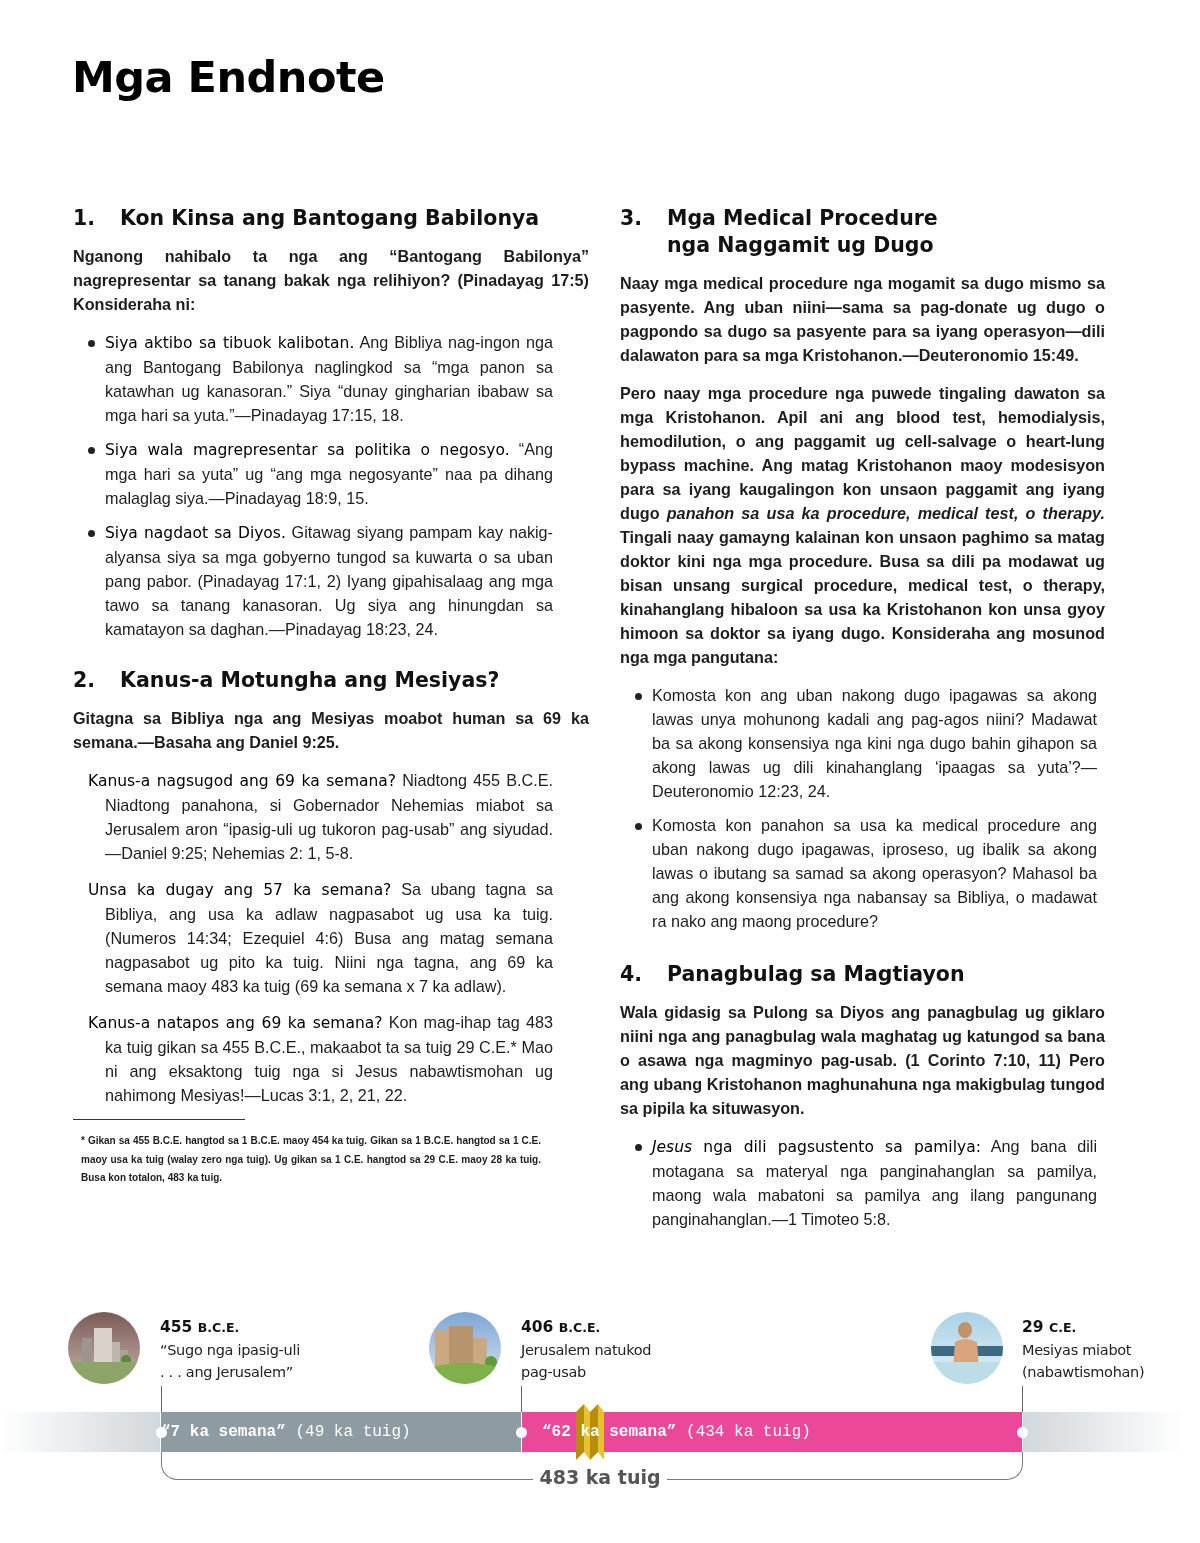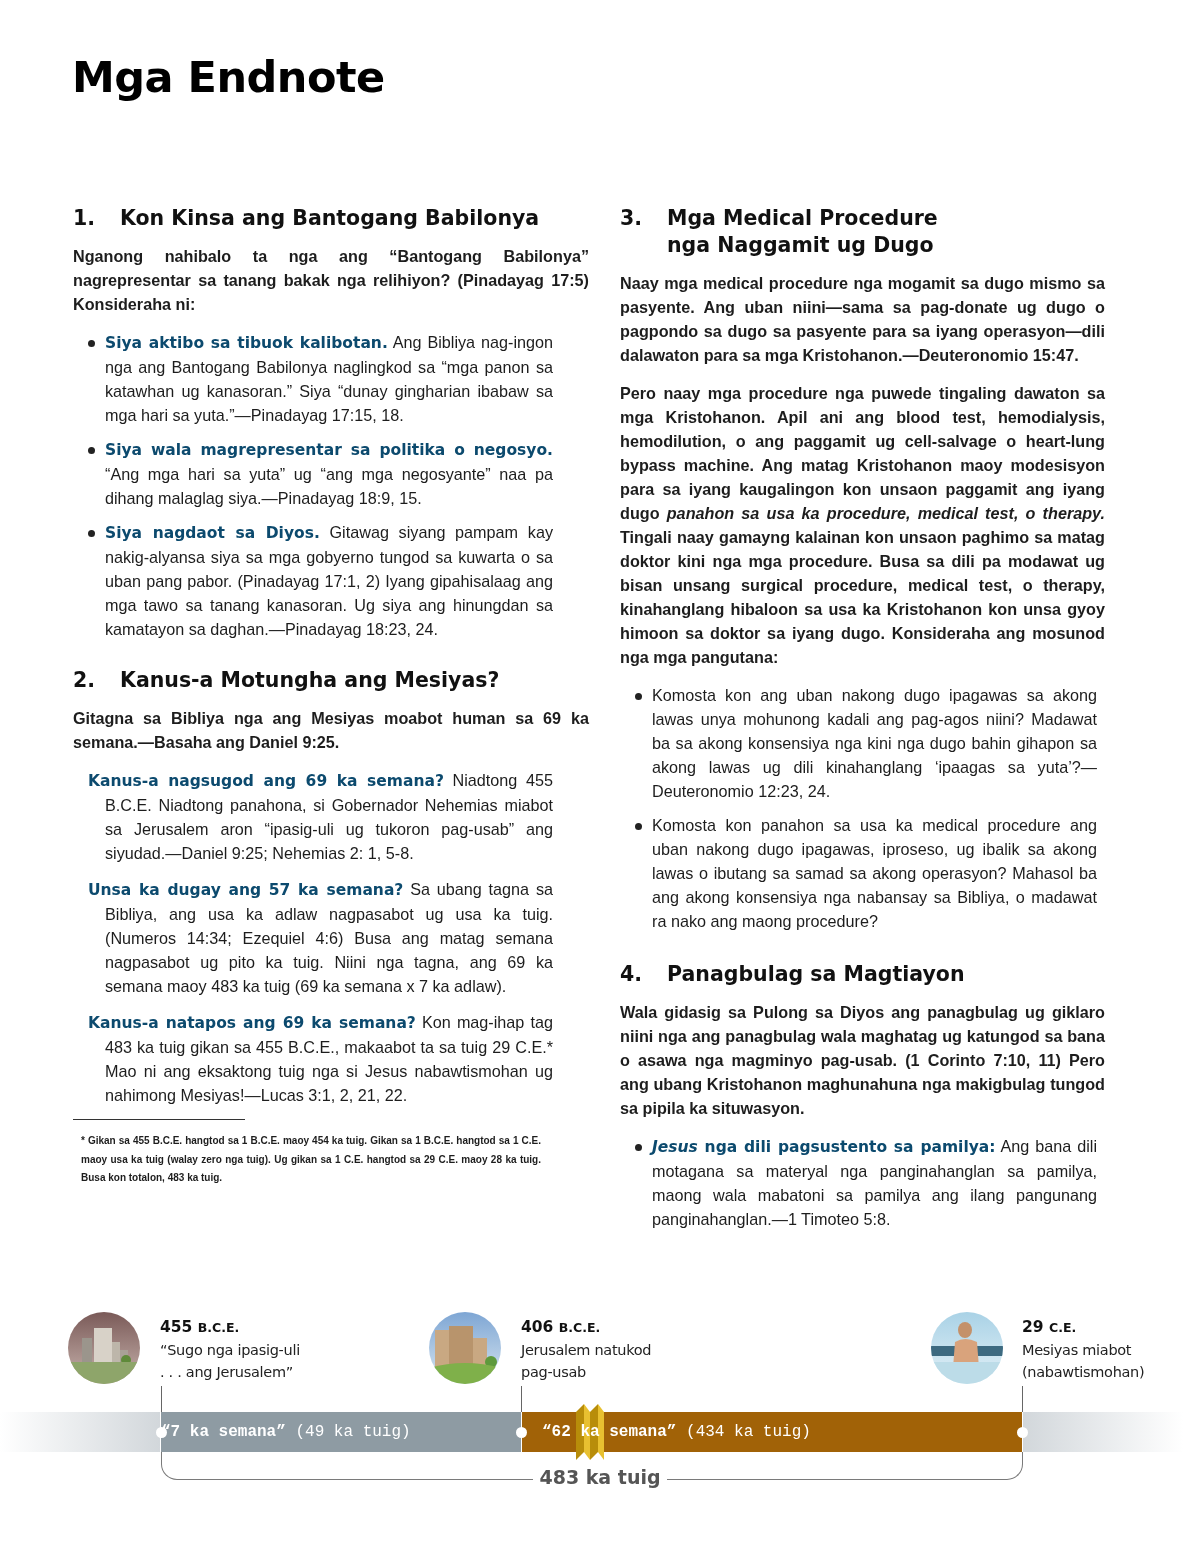--- a/index.html
+++ b/index.html
@@ -17,42 +17,42 @@
   h2 .txt { flex: 1 1 auto; margin-left: 16px; }
   p { font-family: "Liberation Sans", sans-serif; font-size: 16.2px; line-height: 24px;
       margin: 0 0 14px 0; text-align: justify; hyphens: auto; color: #1d1d1d; font-weight: bold; }
   ul.bullets { list-style: none; margin: 0 0 14px 0; padding: 0; }
   ul.bullets li { position: relative; padding-left: 32px; padding-right: 36px;
       font-family: "Liberation Sans", sans-serif; font-size: 16.2px; line-height: 24px;
       margin-bottom: 10px; text-align: justify; color: #1d1d1d; }
   .col-right ul.bullets li { padding-right: 8px; }
   ul.bullets li .dot { position: absolute; left: 15px; top: 10px; width: 7px; height: 7px;
       border-radius: 50%; background: #222; }
-  .lead { font-family: "DejaVu Sans", sans-serif; font-weight: bold; color: #0c4a6e; font-size: 15.5px; }
+  .lead { font-family: "DejaVu Sans", sans-serif; font-weight: normal; color: #000000; font-size: 15.5px; }
   .qa { margin: 0 36px 12px 15px; padding-left: 17px; text-indent: -17px;
         font-family: "Liberation Sans", sans-serif; font-size: 16.2px; line-height: 24px;
         text-align: justify; color: #1d1d1d; }
   .sec { margin-bottom: 22px; }
   .fn-rule { width: 172px; height: 1px; background: #333; margin: 8px 0 12px 0; }
   .footnote { font-family: "Liberation Sans", sans-serif; font-size: 10px; line-height: 18.5px;
       color: #1d1d1d; margin: 8px; padding-right: 40px; }
   em { font-style: italic; }
 
   
   .timeline { position: absolute; left: 0; top: 1300px; width: 1200px; height: 200px; }
   .tl-event { position: absolute; top: 16px; }
   .tl-img { position: absolute; width: 72px; height: 72px; border-radius: 50%; overflow: hidden; top: 12px; }
   .tl-year { font-family: "DejaVu Sans", sans-serif; font-weight: bold; font-size: 15.5px; line-height: 22px; color: #111; }
   .tl-year .era { font-size: 12.5px; }
   .tl-desc { font-family: "DejaVu Sans", sans-serif; font-size: 14.5px; line-height: 22px; color: #222; condensed: true; letter-spacing: -0.3px; }
   .tl-tick { position: absolute; width: 1px; background: #666; }
   .tl-bar { position: absolute; top: 112px; height: 40px; }
   .bar-fade-left { left: 0; width: 160px; background: linear-gradient(to right, rgba(215,220,224,0) 0%, #d2d7db 100%); }
   .bar-grey { left: 161px; width: 360px; background: #8e9ba3; }
-  .bar-gold { left: 522px; width: 500px; background: #a16207; }
+  .bar-gold { left: 522px; width: 500px; background: #ec4899; }
   .bar-fade-right { left: 1023px; width: 160px; background: linear-gradient(to right, #d2d7db 0%, rgba(215,220,224,0) 100%); }
   .bar-label { position: absolute; top: 0; height: 40px; line-height: 40px; color: #fff;
        font-family: Liberation Mono, monospace; font-size: 16px; width: 100%; text-align: left; }
   .bar-label b { font-weight: bold; }
   .tl-node { position: absolute; width: 11px; height: 11px; border-radius: 50%; background: #fff; top: 127px; }
   .span-bracket { position: absolute; left: 161px; top: 152px; width: 862px; height: 28px;
        border: 1.5px solid #7a7a7a; border-top: none; border-radius: 0 0 16px 16px; box-sizing: border-box; }
   .span-label { position: absolute; left: 0; width: 1200px; top: 166px; text-align: center; }
   .span-label span { background: #fff; padding: 0 6px; font-family: "DejaVu Sans", sans-serif;
        font-weight: bold; font-size: 19px; color: #555; }
@@ -89,21 +89,21 @@
     <p class="footnote">* Gikan sa 455 B.C.E. hangtod sa 1 B.C.E. maoy 454 ka tuig. Gikan sa 1 B.C.E. hangtod sa 1 C.E. maoy usa ka tuig (walay zero nga tuig). Ug gikan sa 1 C.E. hangtod sa 29 C.E. maoy 28 ka tuig. Busa kon totalon, 483 ka tuig.</p>
   </section>
 </div>
 
 <div class="col col-right">
   <section class="sec">
     <h2>
       <span class="num">3.</span>
       <span class="txt" style="max-width:320px;">Mga Medical Procedure nga Naggamit ug Dugo</span>
     </h2>
-    <p>Naay mga medical procedure nga mogamit sa dugo mismo sa pasyente. Ang uban niini—sama sa pag-donate ug dugo o pagpondo sa dugo sa pasyente para sa iyang operasyon—dili dalawaton para sa mga Kristohanon.—Deuteronomio 15:47.</p>
+    <p>Naay mga medical procedure nga mogamit sa dugo mismo sa pasyente. Ang uban niini—sama sa pag-donate ug dugo o pagpondo sa dugo sa pasyente para sa iyang operasyon—dili dalawaton para sa mga Kristohanon.—Deuteronomio 15:49.</p>
     <p><span>Pero naay mga procedure nga puwede tingaling dawaton sa mga Kristohanon. Apil ani ang blood test, hemodialysis, hemodilution, o ang paggamit ug cell-salvage o heart-lung bypass machine. Ang matag Kristohanon maoy modesisyon para sa iyang kaugalingon kon unsaon paggamit ang iyang dugo </span><em>panahon sa usa ka procedure, medical test, o therapy.</em><span> Tingali naay gamayng kalainan kon unsaon paghimo sa matag doktor kini nga mga procedure. Busa sa dili pa modawat ug bisan unsang surgical procedure, medical test, o therapy, kinahanglang hibaloon sa usa ka Kristohanon kon unsa gyoy himoon sa doktor sa iyang dugo. Konsideraha ang mosunod nga mga pangutana:</span></p>
     <ul class="bullets">
       <li><span class="dot"></span><span>Komosta kon ang uban nakong dugo ipagawas sa akong lawas unya mohunong kadali ang pag-agos niini? Madawat ba sa akong konsensiya nga kini nga dugo bahin gihapon sa akong lawas ug dili kinahanglang ‘ipaagas sa yuta’?—Deuteronomio 12:23, 24.</span></li>
       <li><span class="dot"></span><span>Komosta kon panahon sa usa ka medical procedure ang uban nakong dugo ipagawas, iproseso, ug ibalik sa akong lawas o ibutang sa samad sa akong operasyon? Mahasol ba ang akong konsensiya nga nabansay sa Bibliya, o madawat ra nako ang maong procedure?</span></li>
     </ul>
   </section>
 
   <section class="sec" style="margin-top:28px;">
     <h2>
       <span class="num">4.</span>

